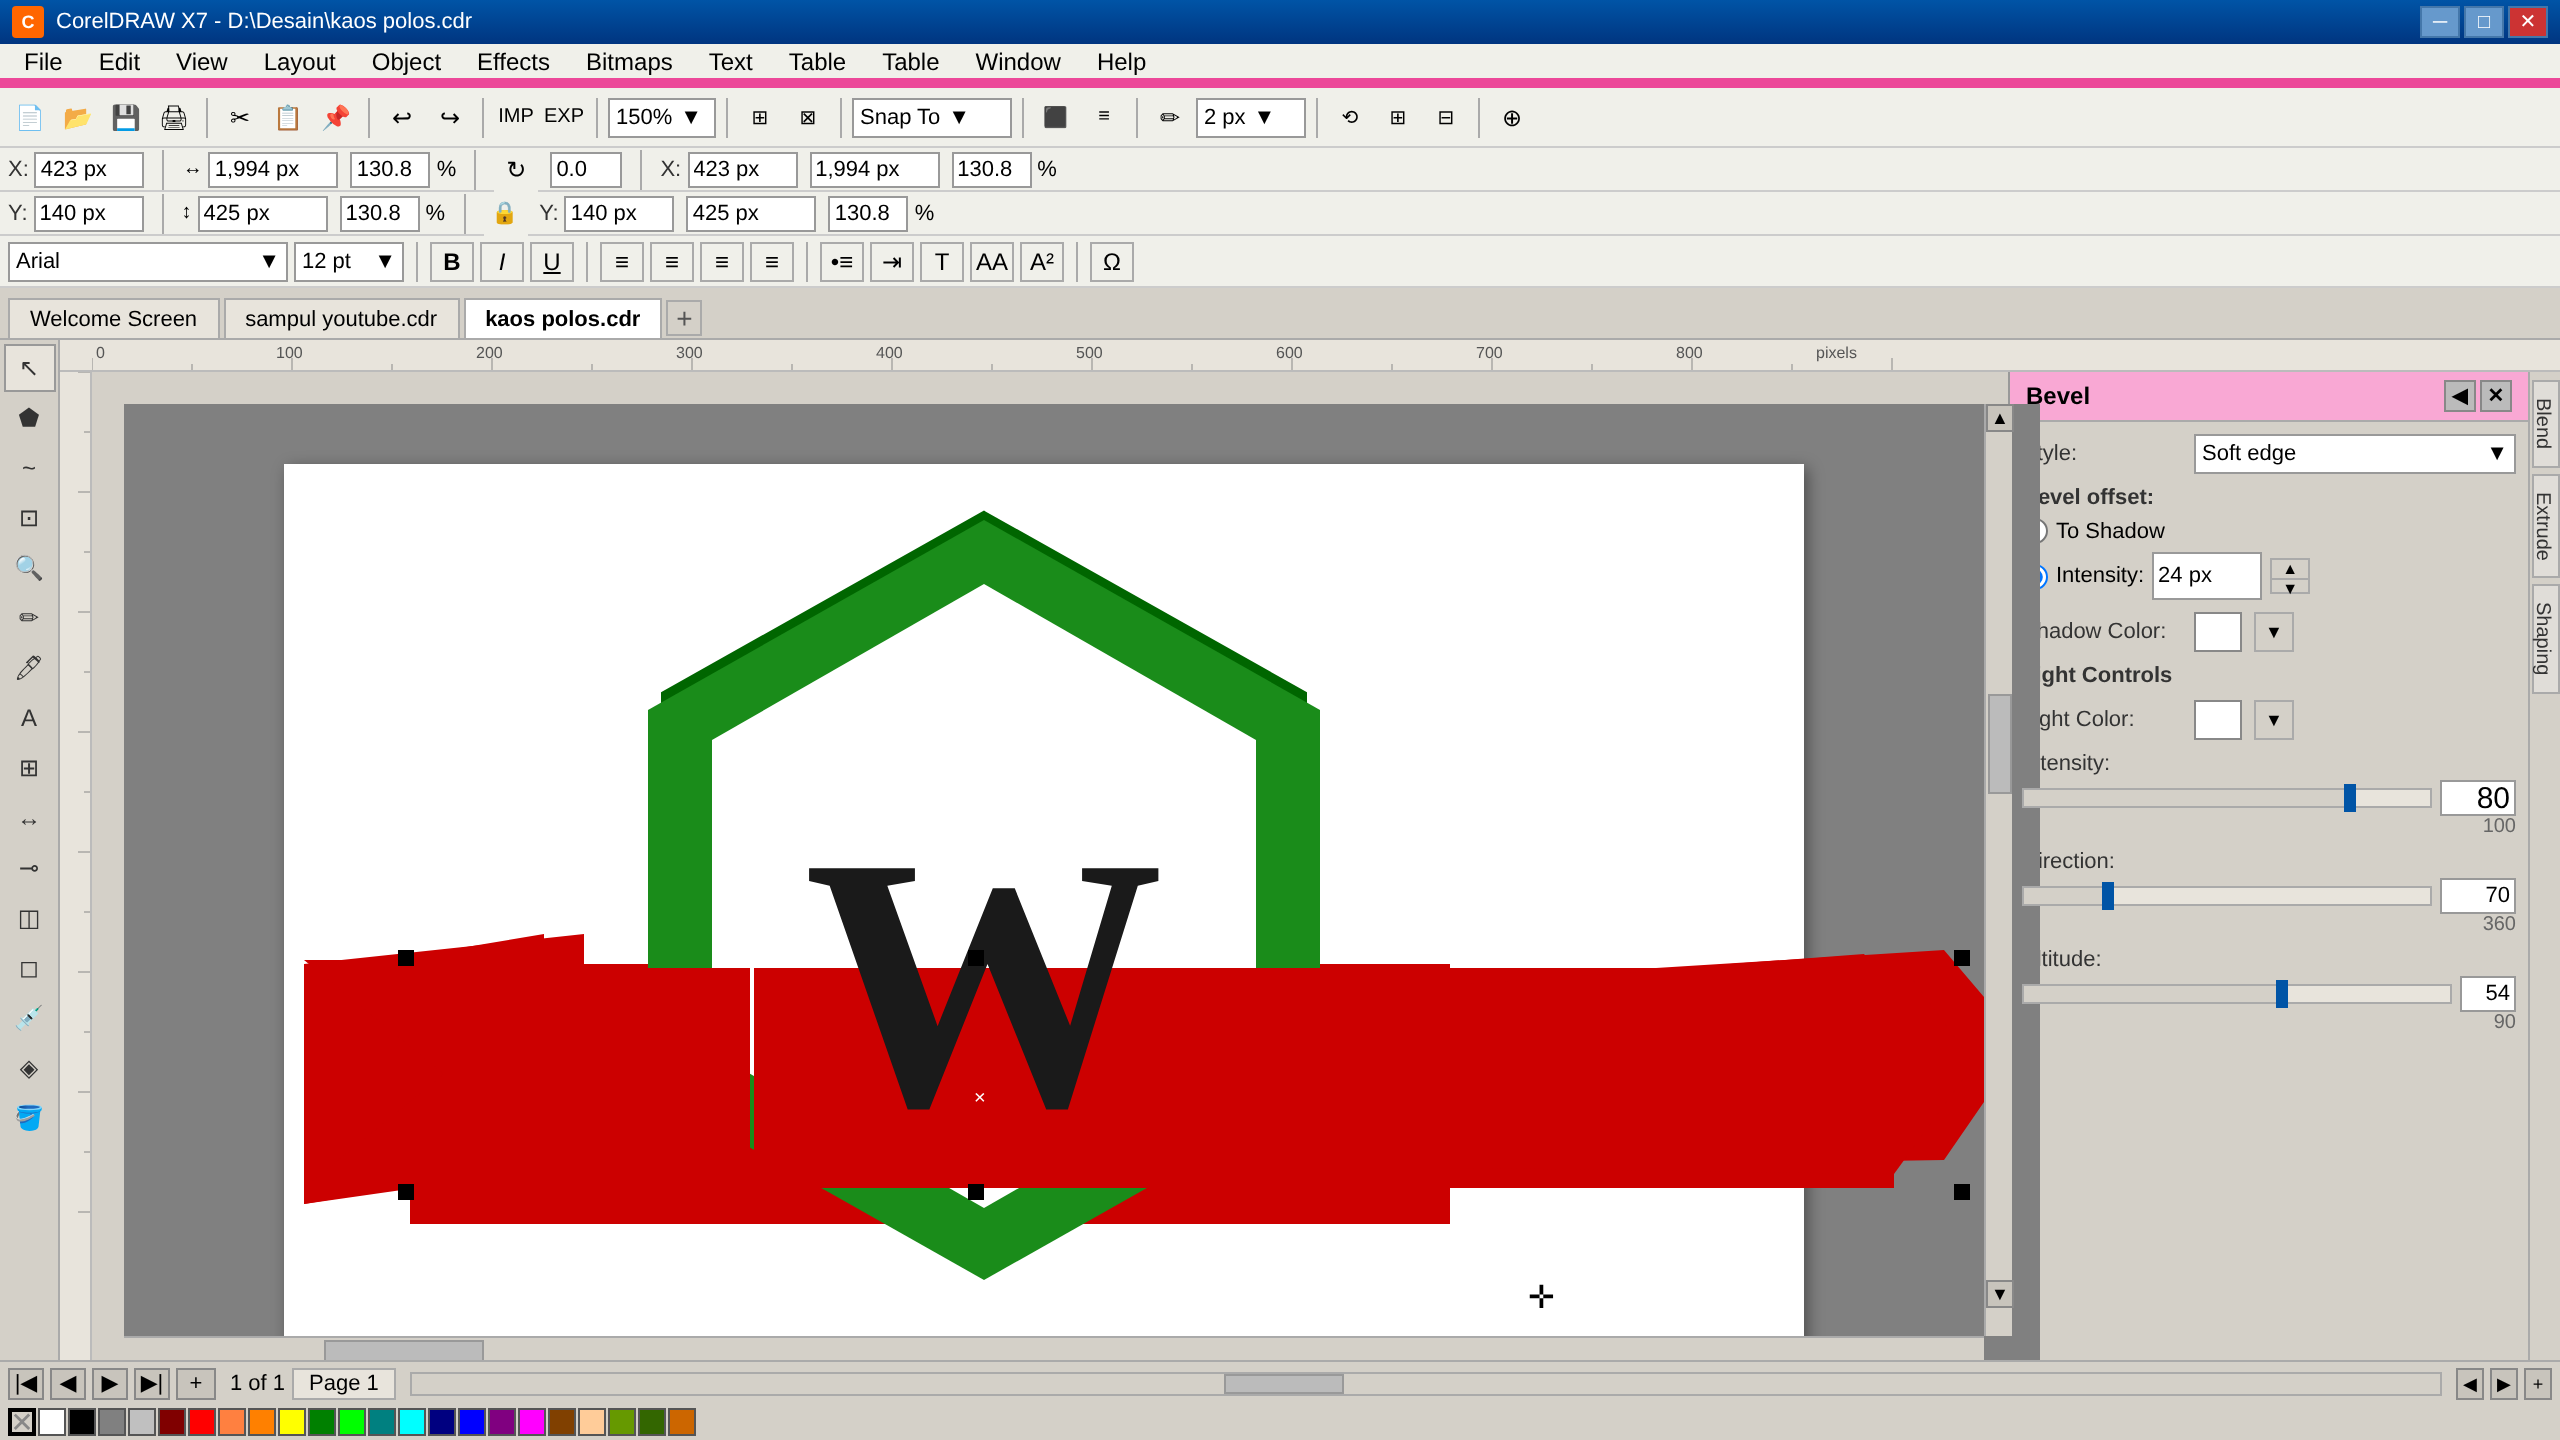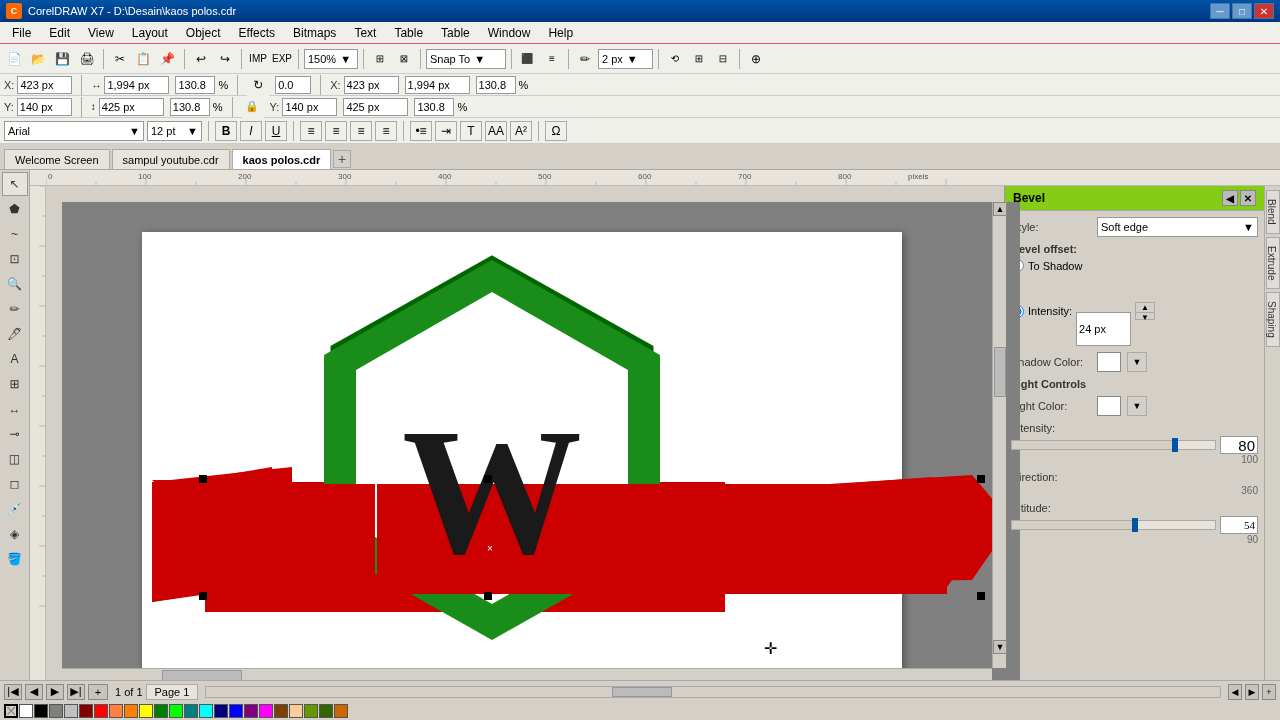--- a/index.html
+++ b/index.html
@@ -21,21 +21,21 @@
     #title-bar .win-btn { width: 20px; height: 16px; background: #6699cc; border: 1px solid #4477aa; display: flex; align-items: center; justify-content: center; font-size: 10px; color: white; cursor: pointer; }
     #title-bar .win-btn.close { background: #cc3333; }
 
     
     #menu-bar {
       background: #f0f0ea; 
       height: 22px;
       display: flex;
       align-items: center;
       padding: 0 4px;
-      border-bottom: 1px solid #ec4899;
+      border-bottom: 5px solid #ec4899;
       gap: 2px;
     }
     .menu-item { padding: 2px 8px; cursor: pointer; font-size: 12px; color: #000; }
     .toolbar-row {
       display: flex;
       align-items: center;
       padding: 2px 4px;
       gap: 2px;
       height: 28px;
     }
@@ -153,21 +153,21 @@
     
     #bevel-panel {
       width: 260px;
       background: #d4d0c8;
       border-left: 1px solid #999;
       display: flex;
       flex-direction: column;
       font-size: 11px;
     }
     #bevel-header {
-      background: #84cc16;
+      background: #f9a8d4;
       padding: 4px 8px;
       display: flex;
       align-items: center;
       justify-content: space-between;
       border-bottom: 1px solid #aaa;
       font-weight: bold;
       font-size: 12px;
     }
     .panel-header-btns { display: flex; gap: 2px; }
     .panel-hbtn { width: 16px; height: 16px; background: #bbb; border: 1px solid #888; display: flex; align-items: center; justify-content: center; cursor: pointer; font-size: 10px; }
@@ -597,21 +597,21 @@
 
           <div style="margin-bottom:6px;">
             <div class="section-label">Bevel offset:</div>
             <div class="radio-row">
               <input type="radio" name="bevel-offset" style="">
               <span>To Shadow</span>
             </div>
             <div class="radio-row">
               <input type="radio" name="bevel-offset" checked="" style="">
               <span>Intensity:</span>
-              <input class="coord-input" value="24 px" style="width: 55px; height: 34px; margin-top: 36px;">
+              <input class="coord-input" value="24 px" style="width: 55px; height: 24px;">
               <div style="width:20px; height:18px; background:#d4d0c8; border:1px solid #aaa; display:flex; flex-direction:column; cursor:pointer;">
                 <div style="flex:1; display:flex; align-items:center; justify-content:center; font-size:8px; border-bottom:1px solid #aaa;">▲</div>
                 <div style="flex:1; display:flex; align-items:center; justify-content:center; font-size:8px;">▼</div>
               </div>
             </div>
           </div>
 
           <div class="bevel-row">
             <span class="bevel-label">Shadow Color:</span>
             <div class="color-swatch" style="background:white;"></div>
@@ -636,34 +636,41 @@
               <input class="slider-input" value="80" style="width: 38px; height: 18px; border: 1px solid rgb(153, 153, 153); background: white; font-size: 15px; text-align: right;">
             </div>
             <div class="slider-range">
               <span>0</span>
               <span>100</span>
             </div>
           </div>
 
           <div class="slider-container">
             <div style="font-size:11px; color:#333; margin-bottom:2px;">Direction:</div>
+            <div class="slider-row">
+              <div class="slider-track" style="position:relative; height:10px; flex:1; background:#e8e4dc; border:1px solid #aaa;">
+                <div style="width:19%; height:100%; background:#d4d0c8;"></div>
+                <div style="width:6px; height:14px; background:#0054a6; position:absolute; top:-3px; left:19%;"></div>
+              </div>
+              <input class="slider-input" value="70" style="width: 38px; height: 18px; border: 1px solid rgb(153, 153, 153); background: white; font-size: 11px; text-align: right;">
+            </div>
             <div class="slider-range">
               <span>0</span>
               <span>360</span>
             </div>
           </div>
 
           <div class="slider-container">
             <div style="font-size:11px; color:#333; margin-bottom:2px;">Altitude:</div>
             <div class="slider-row">
               <div class="slider-track" style="position:relative; height:10px; flex:1; background:#e8e4dc; border:1px solid #aaa;">
                 <div style="width:60%; height:100%; background:#d4d0c8;"></div>
                 <div style="width:6px; height:14px; background:#0054a6; position:absolute; top:-3px; left:59%;"></div>
               </div>
-              <input class="slider-input" value="54" style="width: 38px; height: 18px; border: 1px solid rgb(153, 153, 153); background: white; font-size: 11px; text-align: right; font-family: Liberation Serif, serif;">
+              <input class="slider-input" value="54" style="width: 28px; height: 18px; border: 1px solid rgb(153, 153, 153); background: white; font-size: 11px; text-align: right;">
             </div>
             <div class="slider-range">
               <span>0</span>
               <span>90</span>
             </div>
           </div>
 
         </div>
 
       </div>

